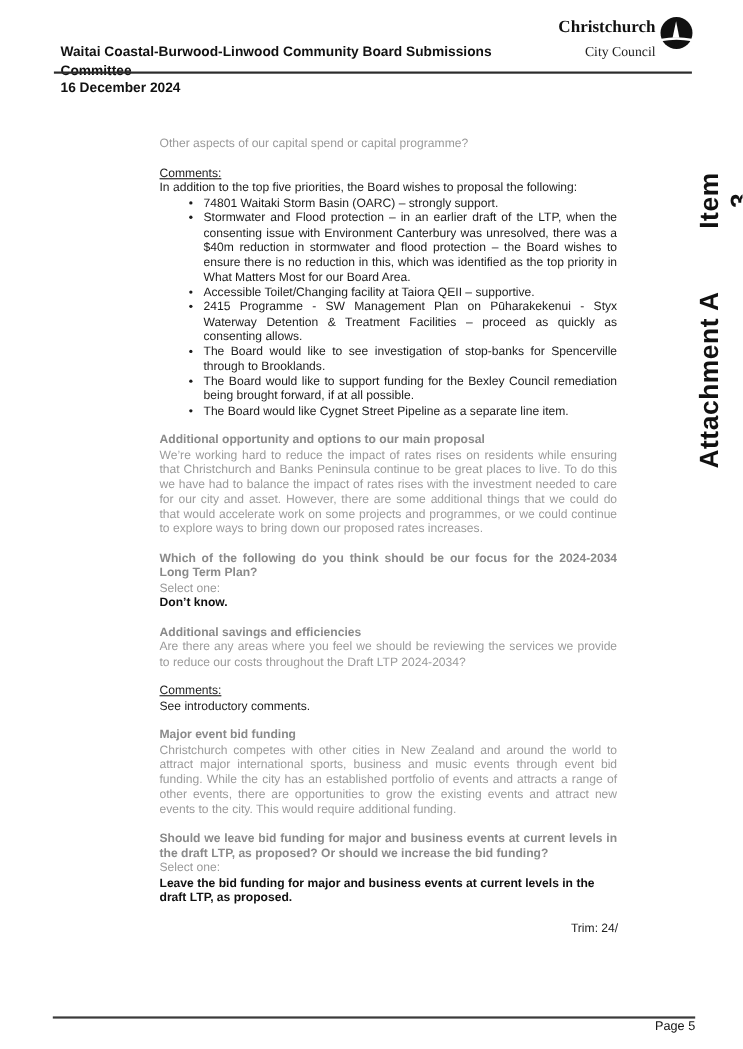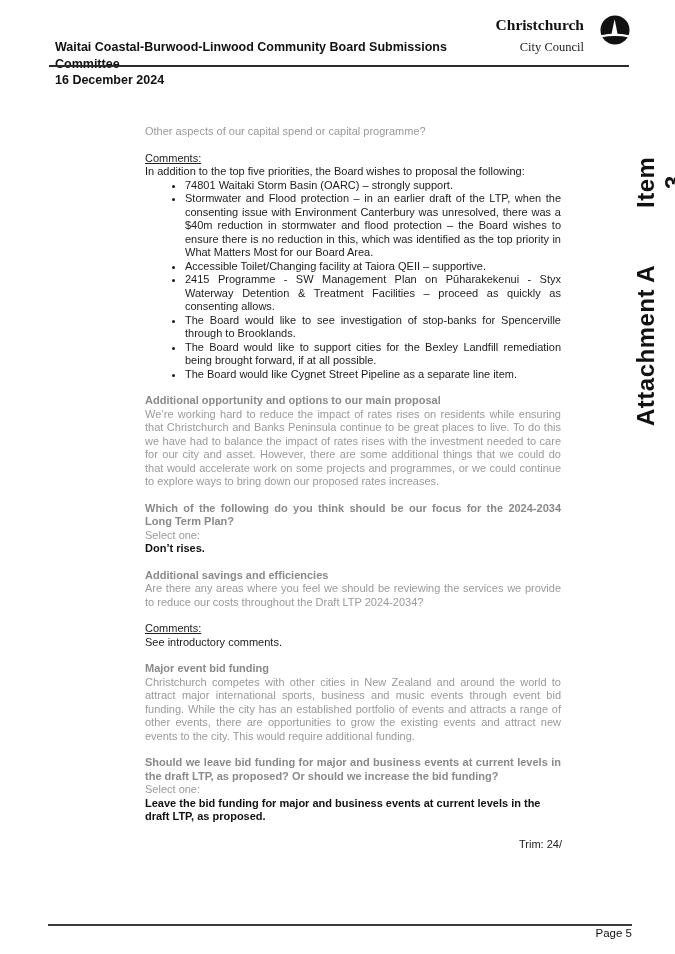--- a/index.html
+++ b/index.html
@@ -7,21 +7,21 @@
     width:675px;height:954px;position:relative;background:#ffffff;
     font-family:"Liberation Sans", sans-serif;color:#1c1c1c;overflow:hidden;
   }
   
   .hdr-title{
     position:absolute;left:55px;top:13px;width:445px;
     font-size:12.5px;font-weight:bold;line-height:16.5px;color:#111;margin-top:26px;
   }
   .hdr-logo{
     position:absolute;left:503px;top:15px;width:127px;height:34px;
-    display:flex;align-items:flex-start;justify-content:flex-end;gap:16px;
+    display:flex;align-items:flex-start;justify-content:flex-end;gap:4px;
     font-family:"Liberation Serif", serif;
   }
   .logo-text{text-align:right;line-height:1;padding-top:2px;}
   .logo-line1{font-size:15.5px;font-weight:bold;color:#111;display:block;}
   .logo-line2{font-size:12.5px;color:#222;display:block;margin-top:8px;}
   .logo-mark{width:30px;height:30px;flex:0 0 auto;}
   .hdr-rule{
     position:absolute;left:49px;top:65px;width:580px;height:2px;background:#2b2b2b;
   }
   
@@ -93,34 +93,34 @@
 
   <div class="sec">
     <p class="m0 blk u">Comments:</p>
     <p class="m0 blk">In addition to the top five priorities, the Board wishes to proposal the following:</p>
     <ul class="ul-comments blk">
       <li>74801 Waitaki Storm Basin (OARC) – strongly support.</li>
       <li>Stormwater and Flood protection – in an earlier draft of the LTP, when the consenting issue with Environment Canterbury was unresolved, there was a $40m reduction in stormwater and flood protection – the Board wishes to ensure there is no reduction in this, which was identified as the top priority in What Matters Most for our Board Area.</li>
       <li>Accessible Toilet/Changing facility at Taiora QEII – supportive.</li>
       <li>2415 Programme - SW Management Plan on Pūharakekenui - Styx Waterway Detention &amp; Treatment Facilities – proceed as quickly as consenting allows.</li>
       <li>The Board would like to see investigation of stop-banks for Spencerville through to Brooklands.</li>
-      <li>The Board would like to support cities for the Bexley Landfill remediation being brought forward, if at all possible.</li>
+      <li>The Board would like to support funding for the Bexley Council remediation being brought forward, if at all possible.</li>
       <li>The Board would like Cygnet Street Pipeline as a separate line item.</li>
     </ul>
   </div>
 
   <div class="sec">
     <p class="m0 grayb">Additional opportunity and options to our main proposal</p>
     <p class="m0 gray just">We’re working hard to reduce the impact of rates rises on residents while ensuring that Christchurch and Banks Peninsula continue to be great places to live. To do this we have had to balance the impact of rates rises with the investment needed to care for our city and asset. However, there are some additional things that we could do that would accelerate work on some projects and programmes, or we could continue to explore ways to bring down our proposed rates increases.</p>
   </div>
 
   <div class="sec">
     <p class="m0 grayb just">Which of the following do you think should be our focus for the 2024-2034 Long Term Plan?</p>
     <p class="m0 gray">Select one:</p>
-    <p class="m0 blkb">Don’t rises.</p>
+    <p class="m0 blkb">Don’t know.</p>
   </div>
 
   <div class="sec">
     <p class="m0 grayb">Additional savings and efficiencies</p>
     <p class="m0 gray just">Are there any areas where you feel we should be reviewing the services we provide to reduce our costs throughout the Draft LTP 2024-2034?</p>
   </div>
 
   <div class="sec">
     <p class="m0 blk u">Comments:</p>
     <p class="m0 blk">See introductory comments.</p>

